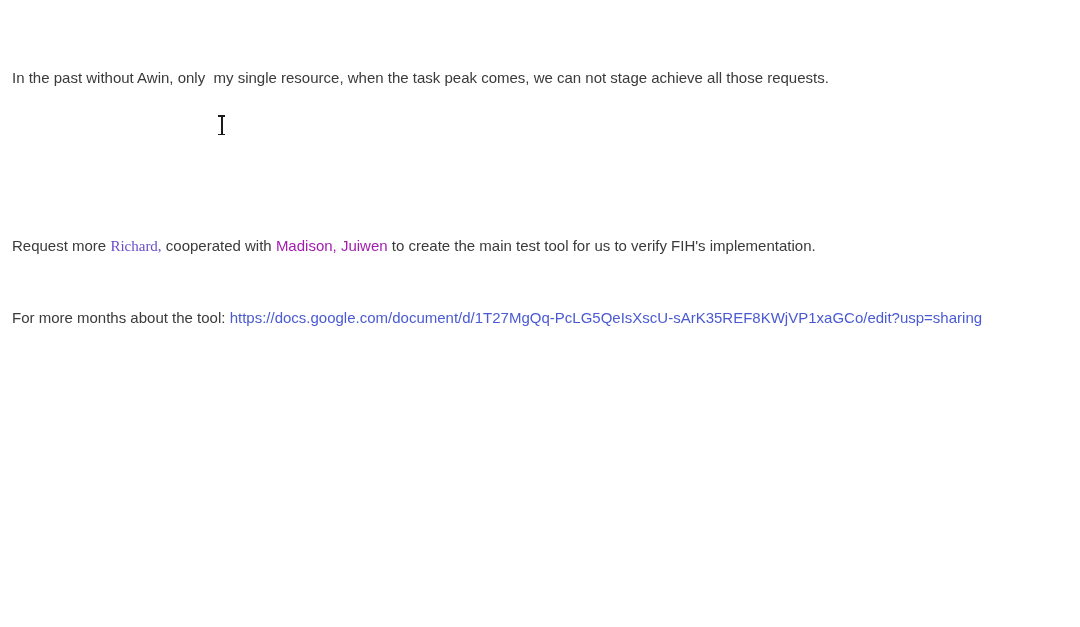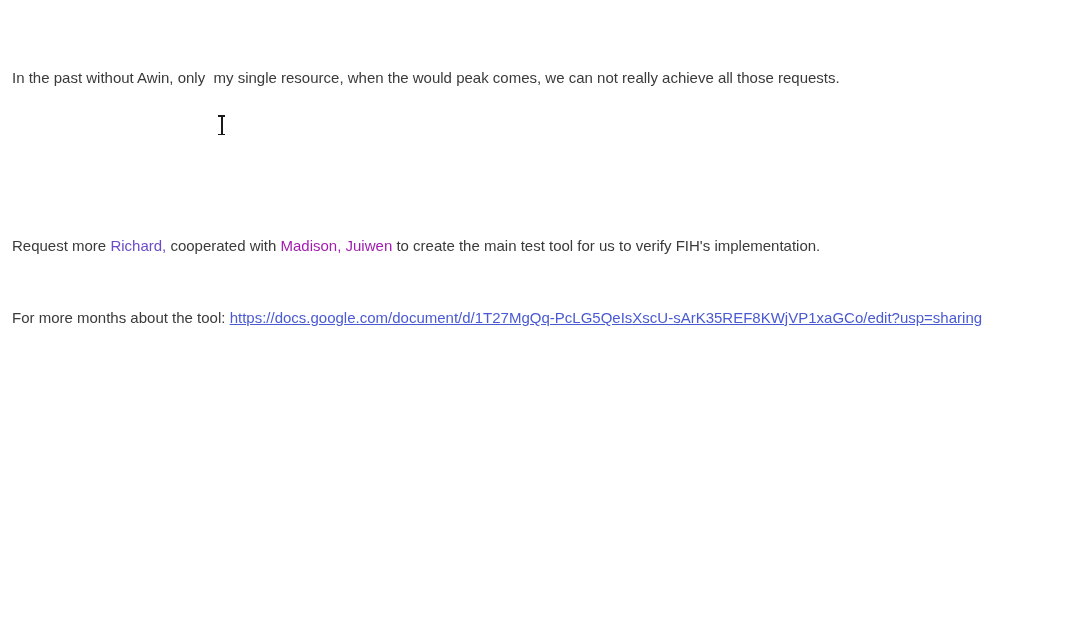--- a/index.html
+++ b/index.html
@@ -29,29 +29,29 @@
     font-weight: bold;
     color: #1d1d1d;
   }
   .section {
     margin-top: 24px;
   }
   .link-purple {
     color: #6a4cc6;
     text-decoration: none;
     cursor: pointer;
+    font-family: Liberation Serif, serif;
   }
   .link-blue {
     color: #a21caf;
     text-decoration: none;
     cursor: pointer;
   }
   .link-url {
     color: #4a5ad2;
-    text-decoration: underline;
     cursor: pointer;
   }
   .ibeam {
     position: absolute;
     left: 217px;
     top: 115px;
     width: 9px;
     height: 20px;
     pointer-events: none;
   }
@@ -71,21 +71,21 @@
     background: #1a1a1a;
   }
   .ibeam .cap-top { top: 0; }
   .ibeam .cap-bottom { bottom: 0; }
 </style>
 </head>
 <body>
 
 <div class="doc">
 
-  <div class="line">In the past without Awin, only  my single resource, when the would peak comes, we can not really achieve all those requests.</div>
+  <div class="line">In the past without Awin, only  my single resource, when the task peak comes, we can not stage achieve all those requests.</div>
 
   <div class="section">
     <div class="line"><span>Request more </span><span class="link-purple">Richard,</span><span> cooperated with </span><span class="link-blue">Madison, Juiwen</span><span> to create the main test tool for us to verify FIH's implementation.</span></div>
     <div class="line"><span>For more months about the tool: </span><span class="link-url">https://docs.google.com/document/d/1T27MgQq-PcLG5QeIsXscU-sArK35REF8KWjVP1xaGCo/edit?usp=sharing</span></div>
   </div>
 
   
 
   
 

